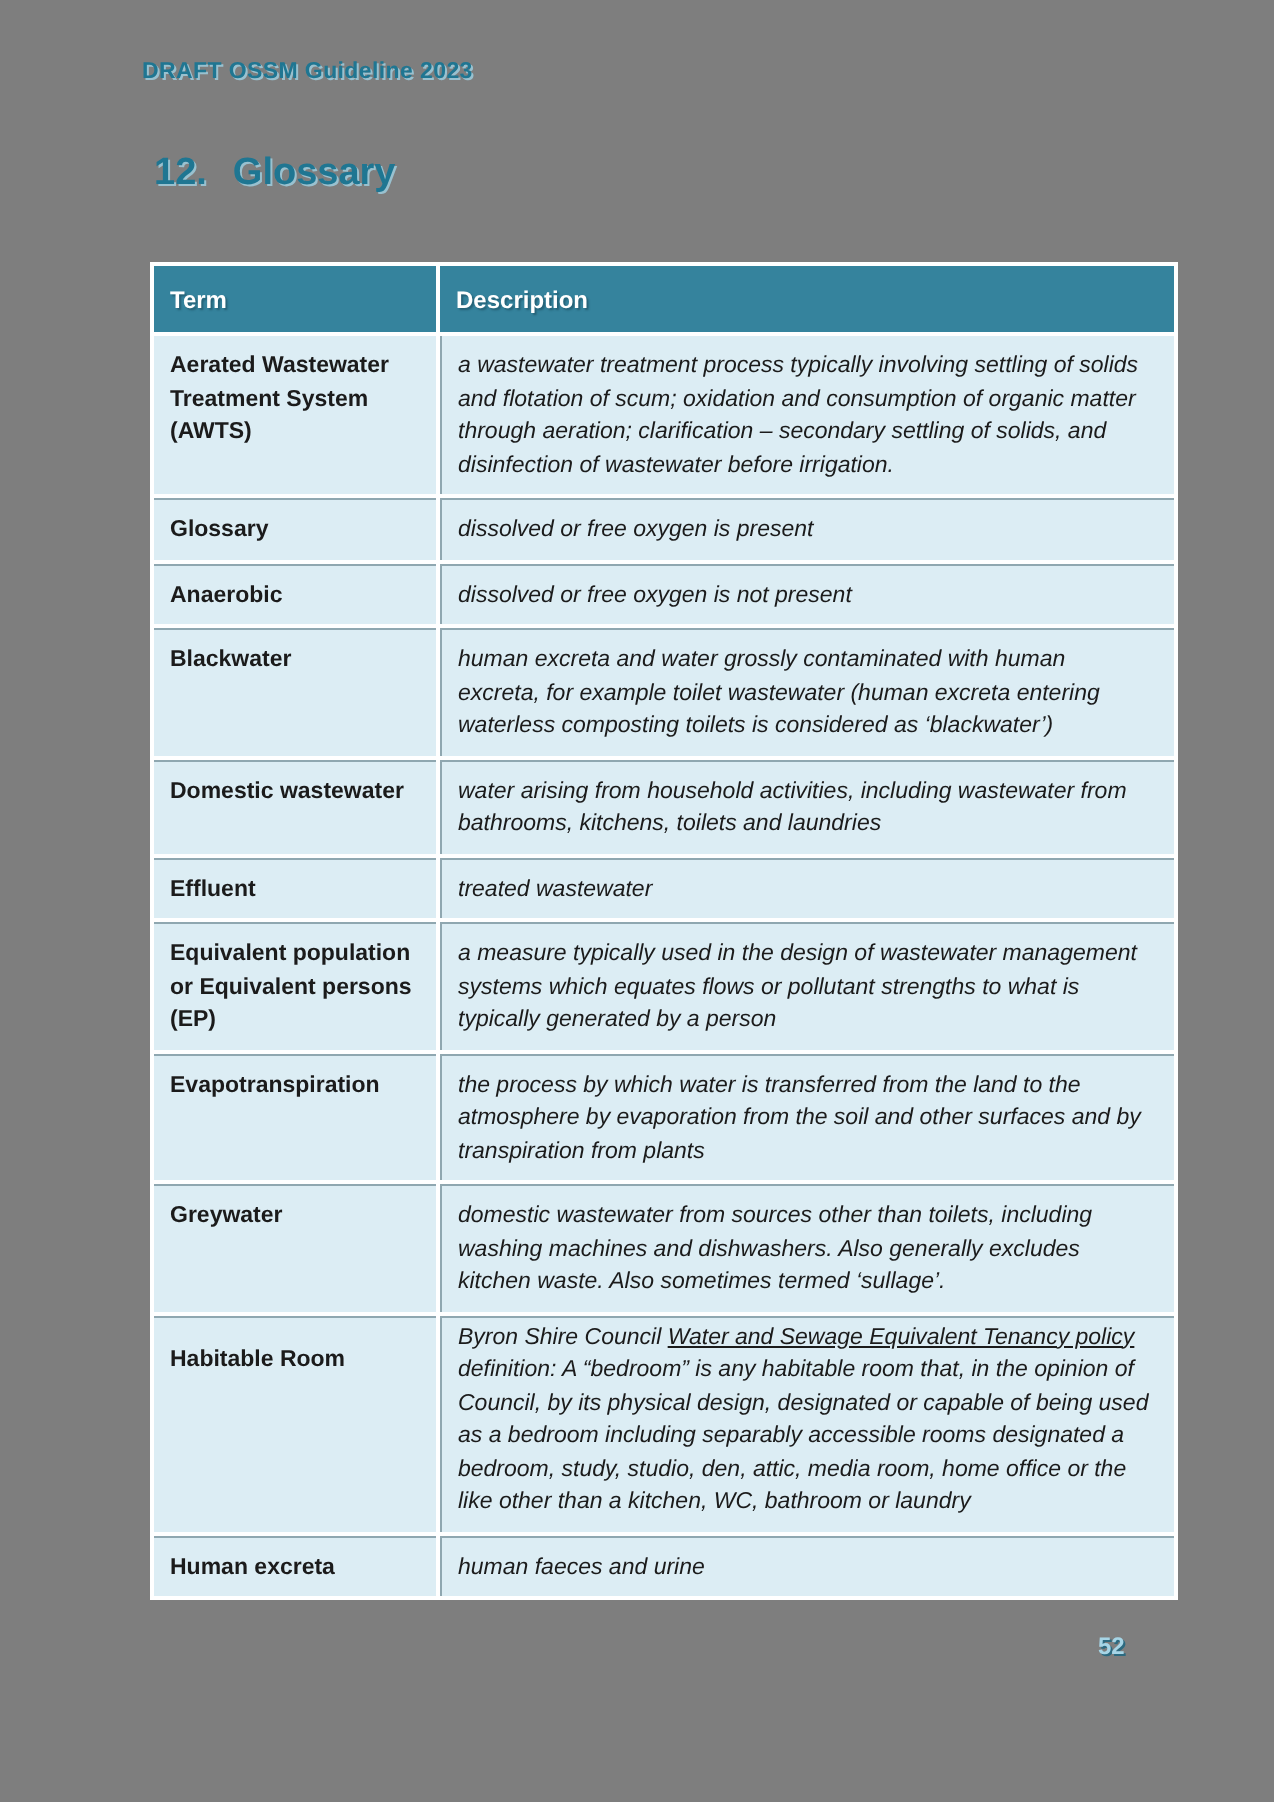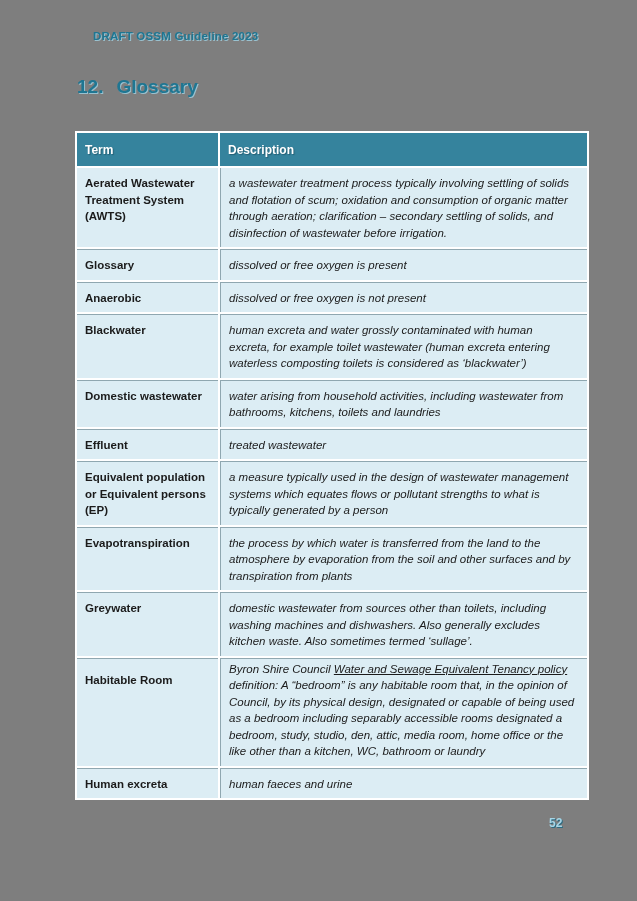--- a/index.html
+++ b/index.html
@@ -4,21 +4,21 @@
 <style>
   html, body { margin: 0; padding: 0; }
   body {
     width: 637px; height: 901px;
     background: #7e7e7e;
     font-family: "Liberation Sans", sans-serif;
     position: relative;
     overflow: hidden;
   }
   .doc-header {
-    position: absolute; left: 93px; top: 30px;
+    position: absolute; left: 71px; top: 30px;
     font-size: 11.5px; font-weight: bold;
     color: #1f7692;
     text-shadow: 1px 1px 0 rgba(158, 205, 221, 0.85);
     letter-spacing: 0.2px;
   }
   .section-heading {
     position: absolute; left: 77px; top: 76px;
     font-size: 19px; font-weight: bold;
     color: #1f7692;
     text-shadow: 1px 1px 0 rgba(158, 205, 221, 0.85);

